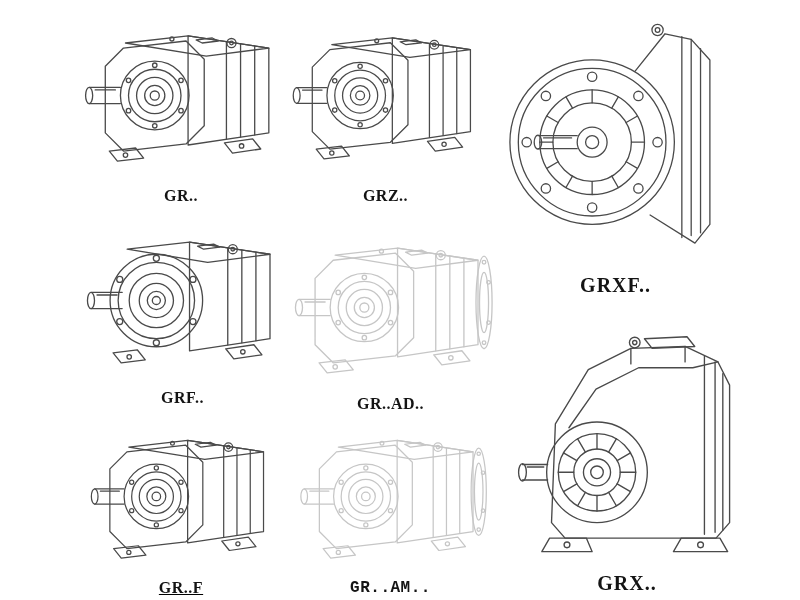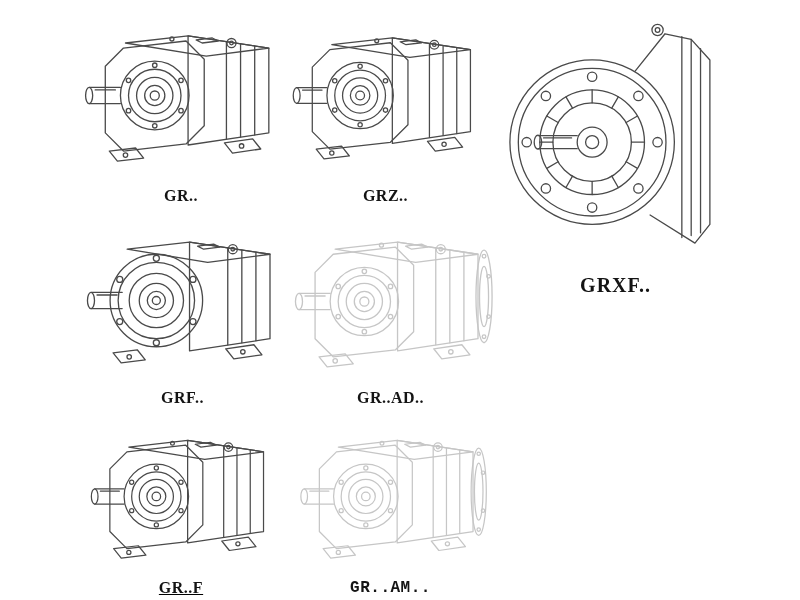--- a/index.html
+++ b/index.html
@@ -18,21 +18,21 @@
     font-weight: bold; font-size: 16px; letter-spacing: 0.5px;
     color: #141414; padding: 1px 0 3px; text-align: center; white-space: nowrap;
   }
   .fig.lg .lbl { font-size: 20px; letter-spacing: 1px; }
 
   
   .f-gr   { left: 75px;  top: 2px;   width: 212px; height: 206px; }
   .f-grz  { left: 283px; top: 2px;   width: 205px; height: 206px; }
   .f-grxf { left: 488px; top: 2px;   width: 255px; height: 298px; }
   .f-grf  { left: 75px;  top: 212px; width: 215px; height: 198px; }
-  .f-grad { left: 283px; top: 212px; width: 215px; height: 198px; }
+  .f-grad { left: 283px; top: 218px; width: 215px; height: 198px; }
   .f-grx  { left: 492px; top: 300px; width: 270px; height: 298px; }
   .f-grft { left: 75px;  top: 412px; width: 212px; height: 188px; text-decoration: underline; }
   .f-gram { left: 283px; top: 412px; width: 215px; height: 188px; font-family: Liberation Mono, monospace; }
 
   .defs-holder { position: absolute; width: 0; height: 0; overflow: hidden; }
 </style>
 </head>
 <body style="background: rgb(255, 255, 255);">
 
 <svg class="defs-holder" aria-hidden="true">
@@ -193,20 +193,26 @@
     <figcaption class="lbl">GRF..</figcaption>
   </figure>
 
   <figure class="fig f-grad">
     <svg viewBox="0 0 210 175" data-style="light">
         <use href="#gb-adapter" width="210" height="175"></use>
       </svg>
     <figcaption class="lbl">GR..AD..</figcaption>
   </figure>
 
+  <figure class="fig lg f-grx">
+    <svg viewBox="0 0 260 280" data-style="solid">
+        <use href="#gb-grx" width="260" height="280"></use>
+      </svg>
+    <figcaption class="lbl">GRX..</figcaption>
+  </figure>
 
   <figure class="fig f-grft">
     <svg viewBox="0 0 210 175" data-style="solid">
         <use href="#gb-shaft" width="210" height="175"></use>
       </svg>
     <figcaption class="lbl">GR..F</figcaption>
   </figure>
 
   <figure class="fig f-gram">
     <svg viewBox="0 0 210 175" data-style="light">

